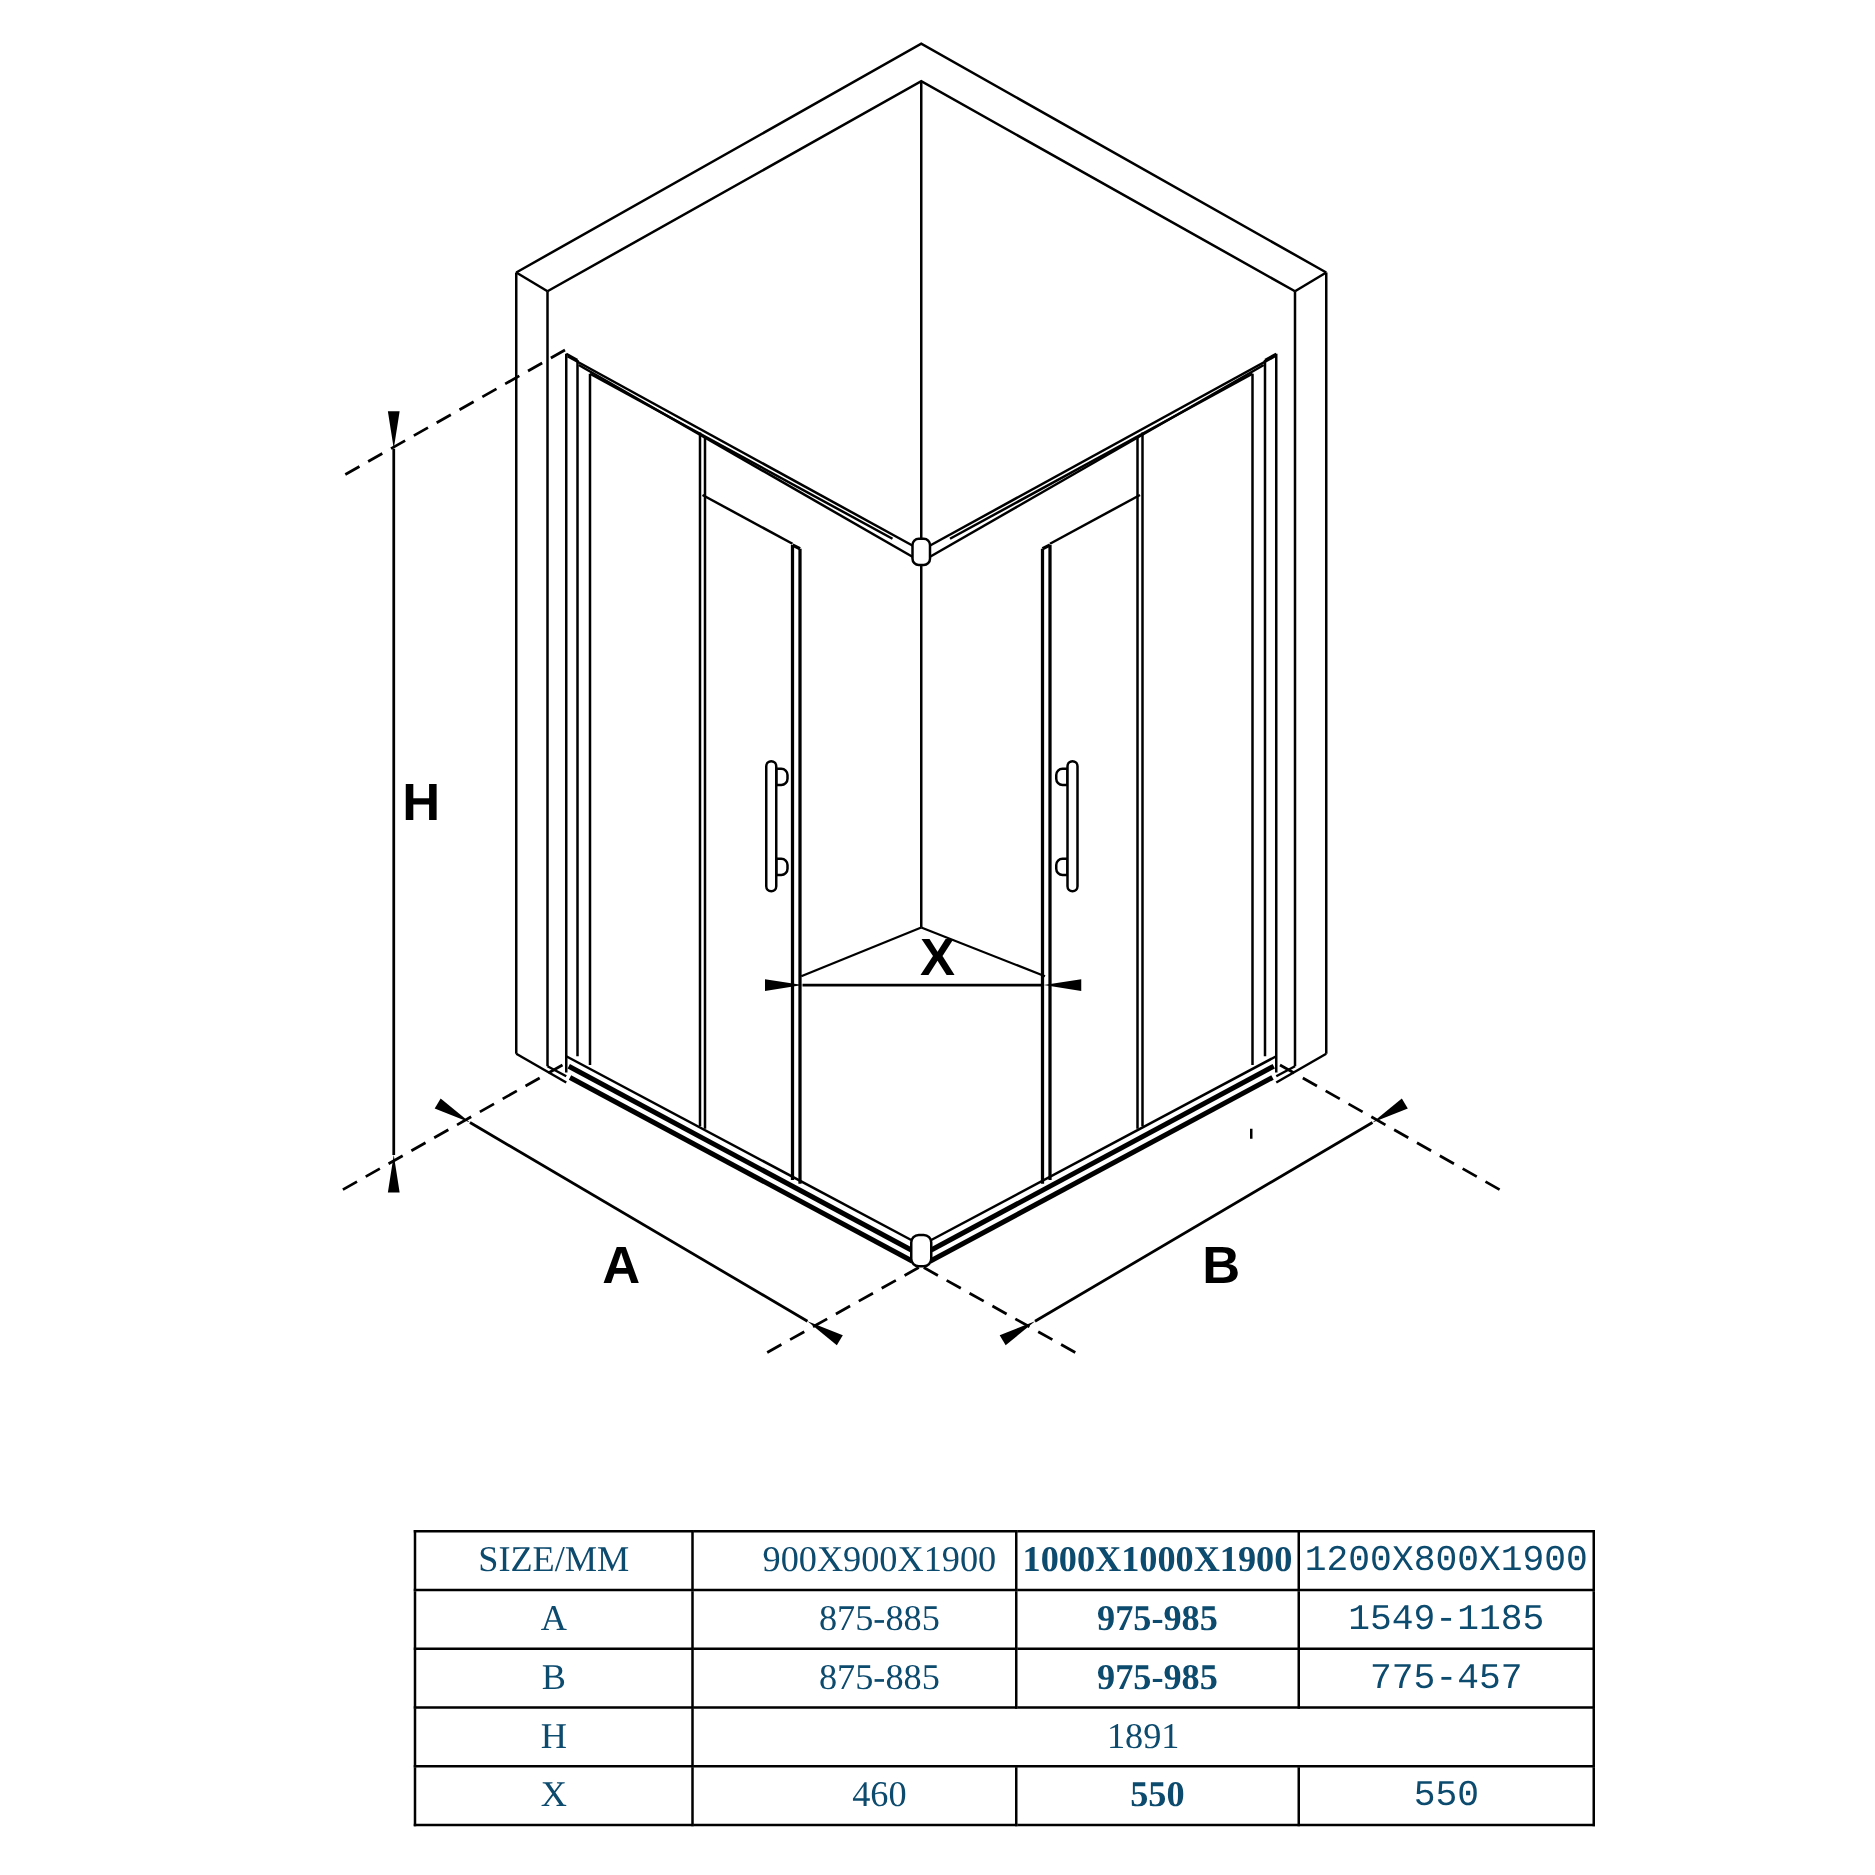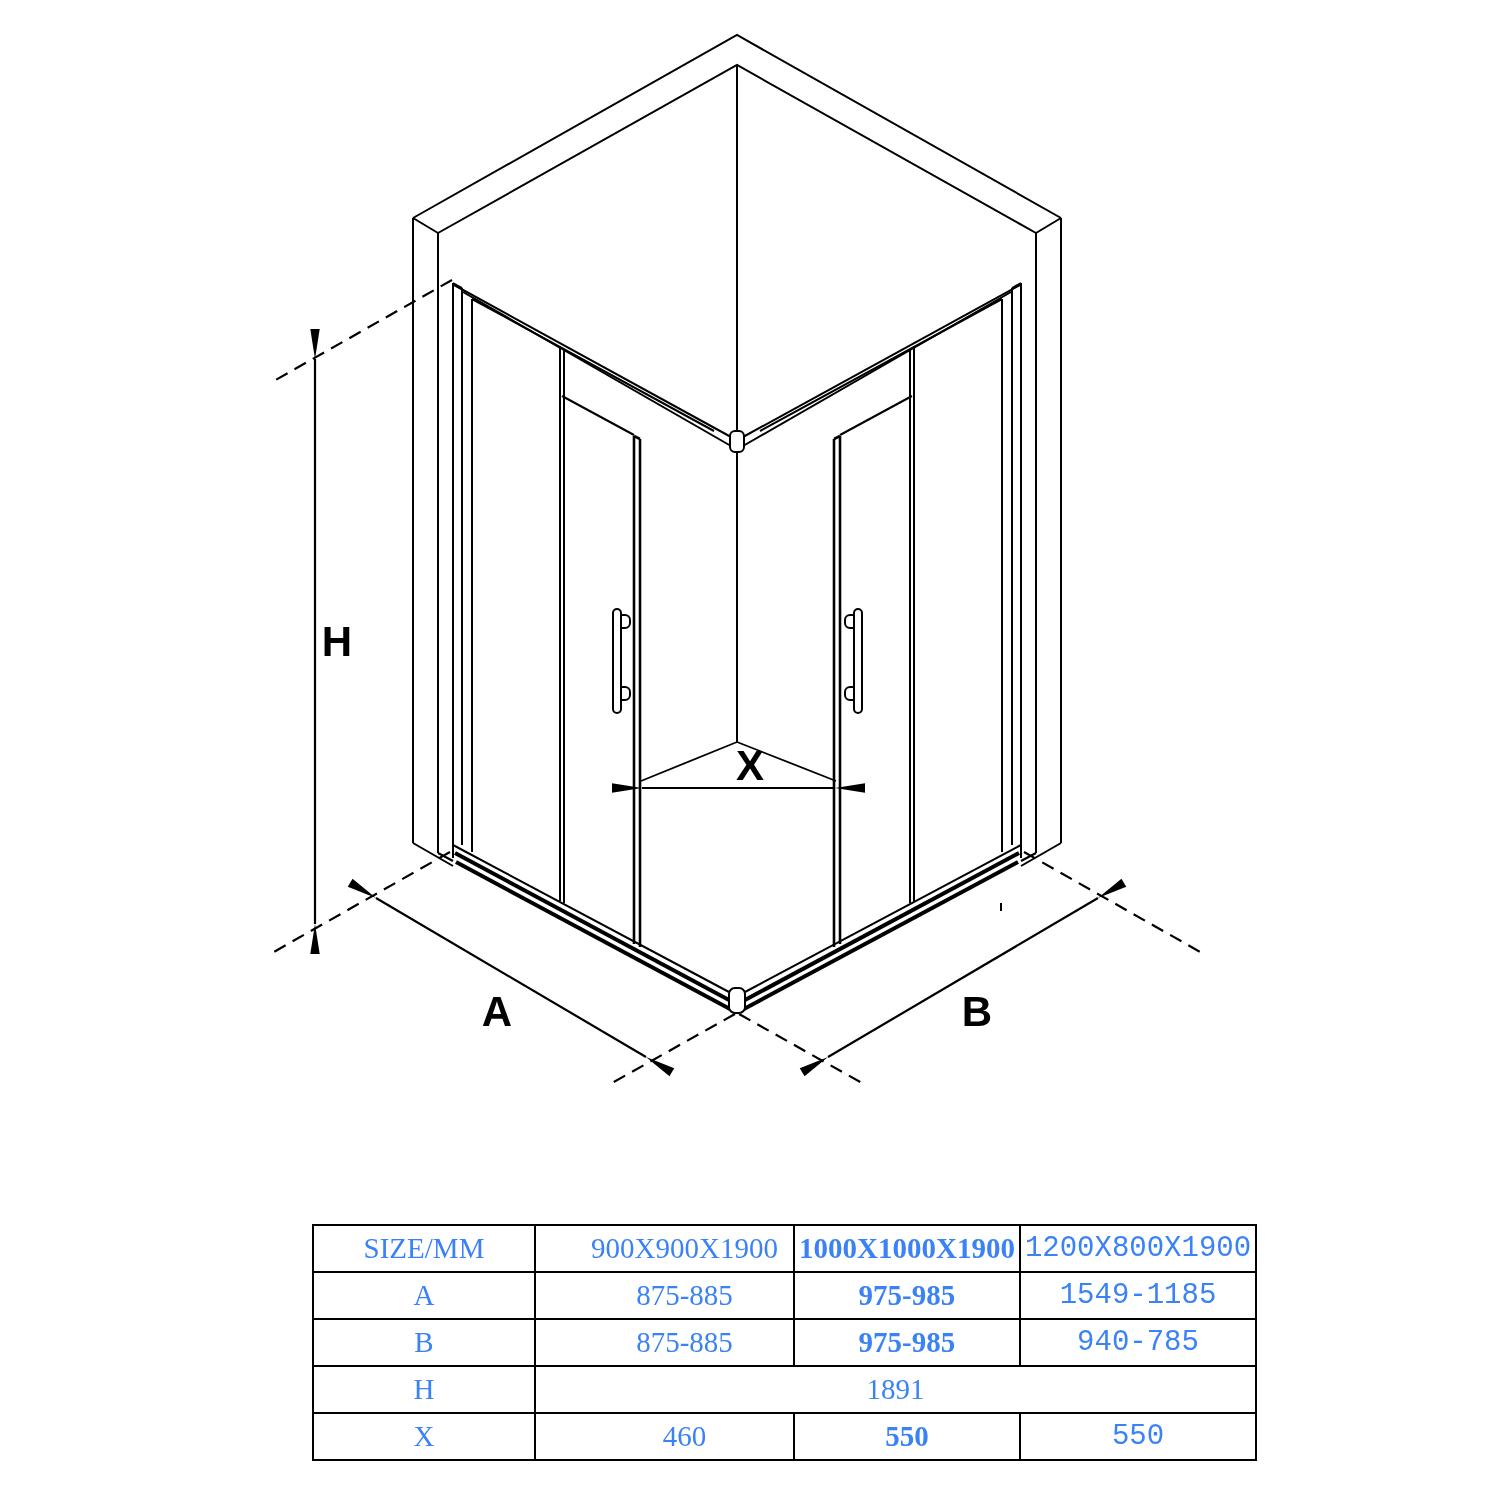--- a/index.html
+++ b/index.html
@@ -18,26 +18,26 @@
   }
   .dim-label {
     font-family: "Liberation Sans", sans-serif;
     font-size: 42px;
     font-weight: 700;
     fill: #000000;
     text-anchor: middle;
   }
   .spec-table {
     position: absolute;
-    left: 312px;
+    left: 331px;
     top: 1224px;
     border-collapse: collapse;
     font-family: "Liberation Serif", serif;
     font-size: 29px;
-    color: #3b82f6;
+    color: #0c4a6e;
   }
   .spec-table td {
     border: 2px solid #000000;
     text-align: center;
     vertical-align: middle;
     height: 45px;
     padding: 0 4px;
   }
   .spec-table td.c0 { width: 212px; }
   .spec-table td.c1 { width: 209px; padding-left: 44px; }
@@ -185,21 +185,21 @@
       <tr>
         <td class="c0">A</td>
         <td class="c1">875-885</td>
         <td class="c2">975-985</td>
         <td class="c3">1549-1185</td>
       </tr>
       <tr>
         <td class="c0">B</td>
         <td class="c1">875-885</td>
         <td class="c2">975-985</td>
-        <td class="c3">940-785</td>
+        <td class="c3">775-457</td>
       </tr>
       <tr>
         <td class="c0">H</td>
         <td colspan="3">1891</td>
       </tr>
       <tr>
         <td class="c0">X</td>
         <td class="c1">460</td>
         <td class="c2">550</td>
         <td class="c3">550</td>

